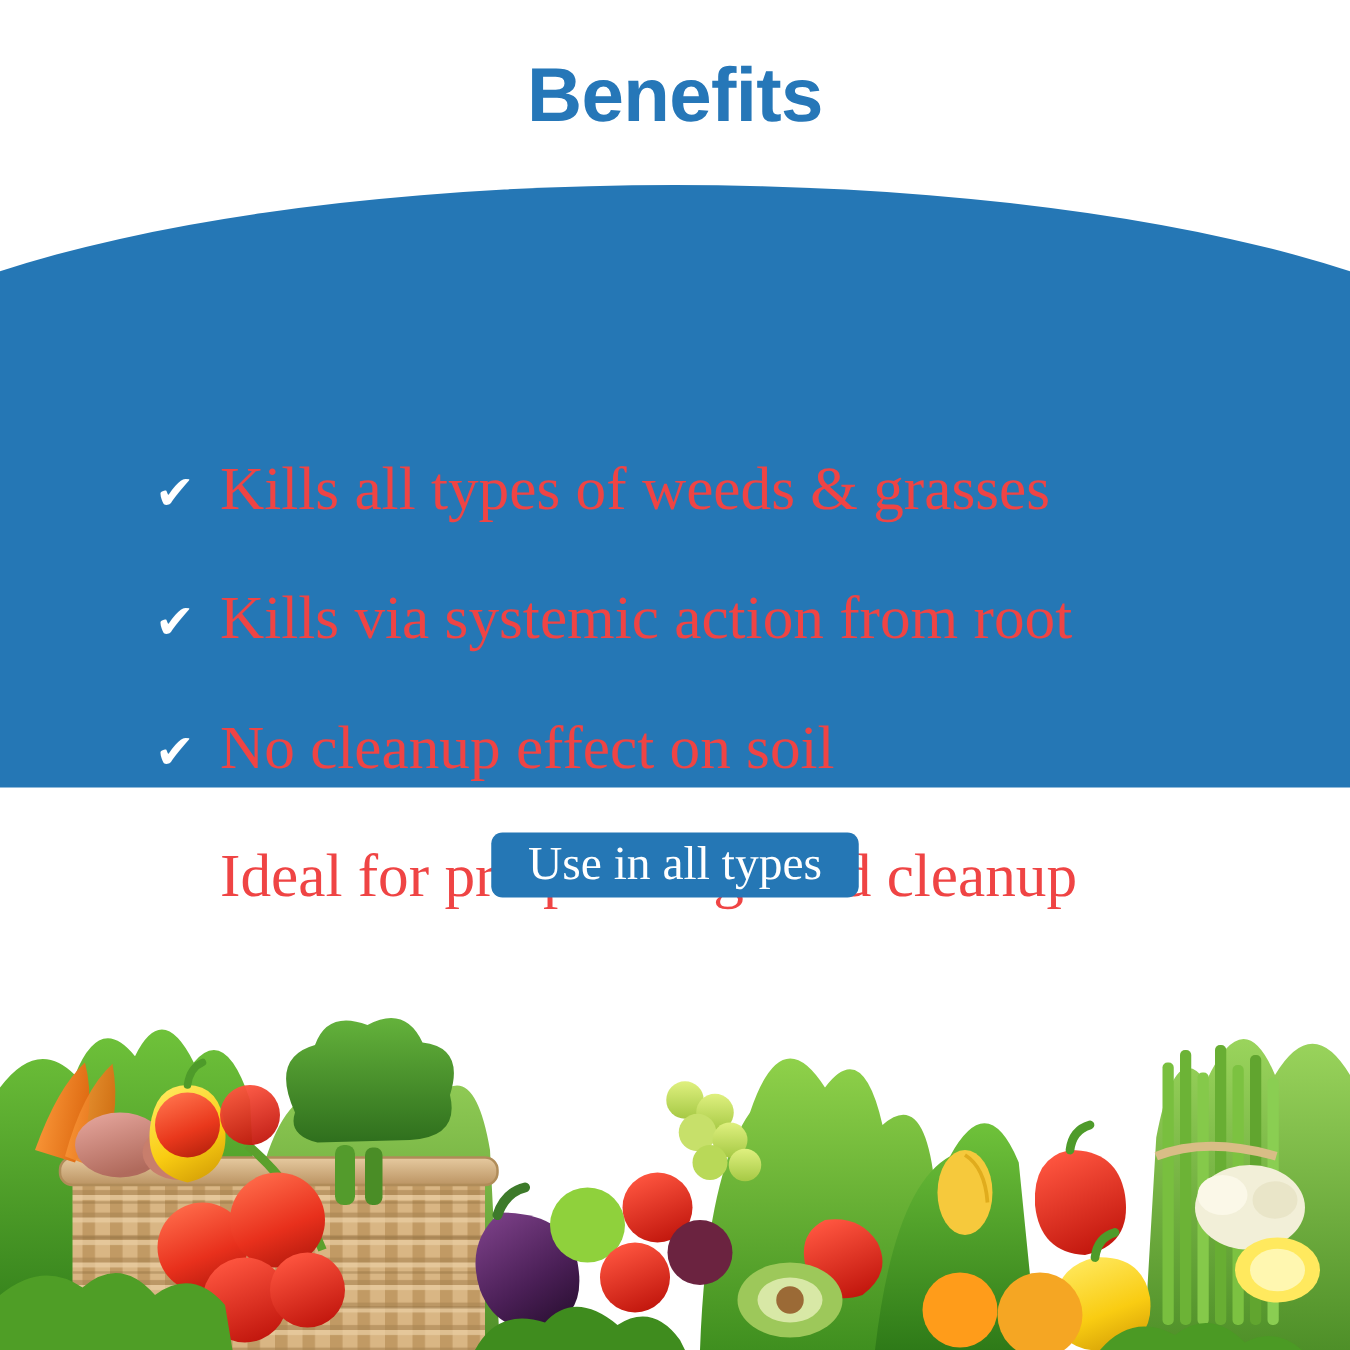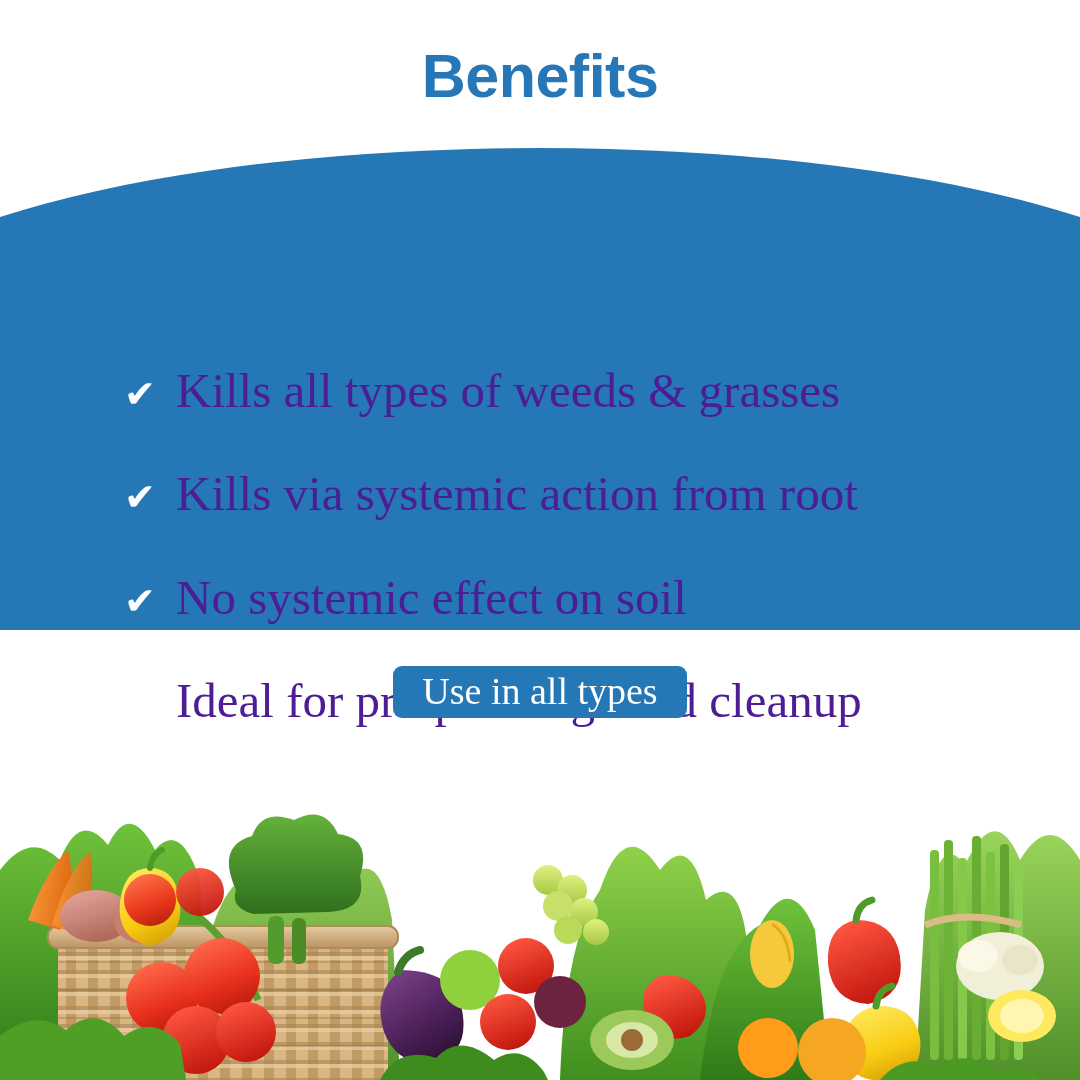--- a/index.html
+++ b/index.html
@@ -74,21 +74,21 @@
   .check-icon {
     display: inline-block;
     width: 52px;
     flex: 0 0 52px;
     color: #ffffff;
     font-size: 38px;
     line-height: 1;
     font-family: "DejaVu Sans", sans-serif;
   }
   .benefit-text {
-    color: #4c1d95;
+    color: #ef4444;
     font-size: 49px;
     line-height: 1;
     font-family: "Liberation Serif", "DejaVu Serif", serif;
   }
 
   
   .badge {
     position: absolute;
     left: 393px;
     top: 666px;
@@ -138,21 +138,21 @@
       <span class="benefit-text">Kills all types of weeds &amp; grasses</span>
     </div>
 
     <div class="benefit-row">
       <span class="check-icon">✔</span>
       <span class="benefit-text">Kills via systemic action from root</span>
     </div>
 
     <div class="benefit-row">
       <span class="check-icon">✔</span>
-      <span class="benefit-text">No systemic effect on soil</span>
+      <span class="benefit-text">No cleanup effect on soil</span>
     </div>
 
     <div class="benefit-row">
       <span class="check-icon">✔</span>
       <span class="benefit-text">Ideal for pre-planting field cleanup</span>
     </div>
 
   </div>
 
   <div class="badge">

